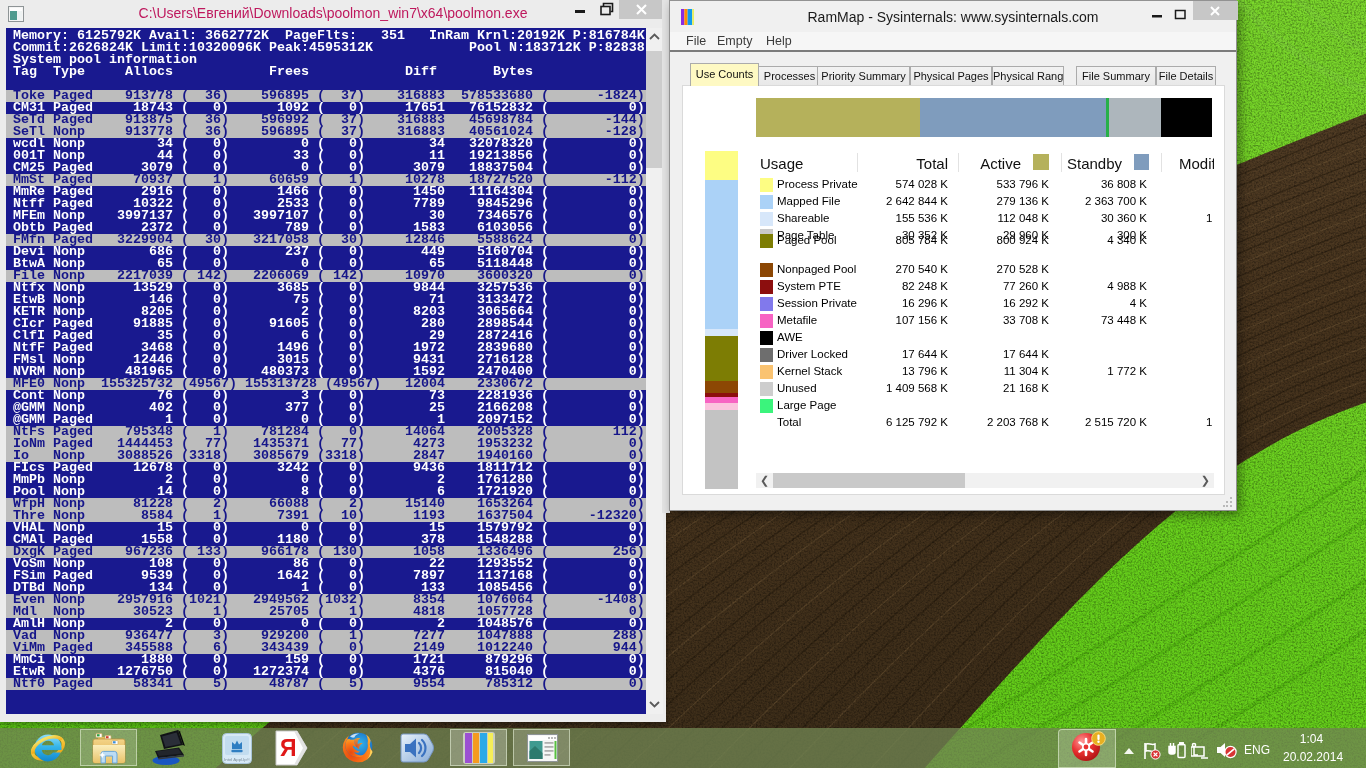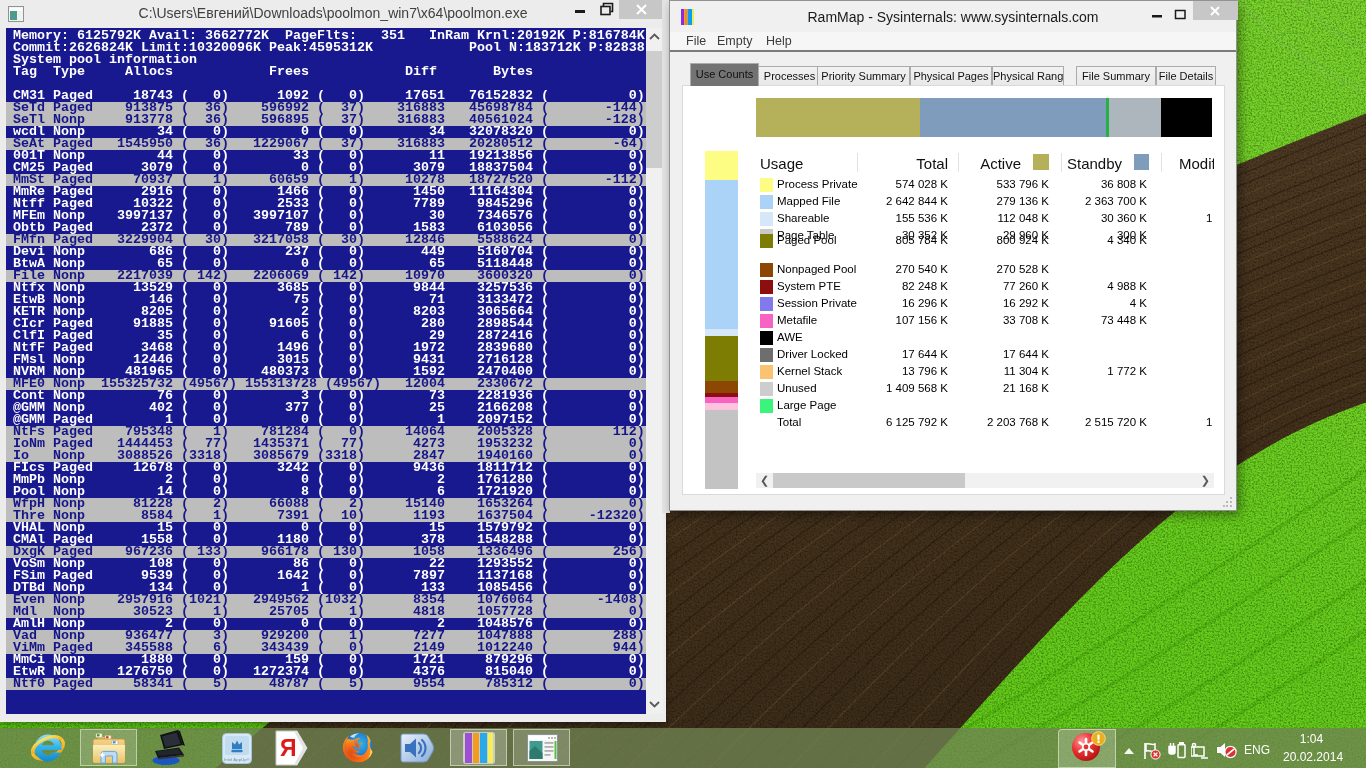--- a/index.html
+++ b/index.html
@@ -1,35 +1,35 @@
 <!DOCTYPE html>
 <html><head><meta charset="utf-8"><title>d</title><style>
 html,body{margin:0;padding:0}
 body{width:1366px;height:768px;overflow:hidden;position:relative;font-family:"Liberation Sans",sans-serif;background:#4cb50a}
 #wall{position:absolute;left:0;top:0}
 
 #con{position:absolute;left:0;top:0;width:666px;height:722px;background:#ececec;box-shadow:0 2px 6px rgba(0,0,0,.35)}
-#con .tb{position:absolute;left:0;top:0;width:100%;height:28px;background:#ececec;font-size:14px;color:#404040}
+#con .tb{position:absolute;left:0;top:0;width:100%;height:28px;background:#ececec;font-size:14px;color:#be185d}
 #con .title{position:absolute;left:0;right:0;top:5px;text-align:center}
 #conicon{position:absolute;left:8px;top:6px}
 .cbtn{position:absolute;top:0;height:19px}
 #con .body{position:absolute;left:6px;top:28px;width:640px;height:684px;background:#19198f;padding-top:2px;box-sizing:content-box}
 .ln{height:12px;line-height:12px;font-family:"Liberation Mono",monospace;font-weight:bold;font-size:13.3333px;white-space:pre;padding-left:7px;color:#fff;letter-spacing:0}
 .ln.g{background:#bdbdbd;color:#16168a}
 #con .sb{position:absolute;left:646px;top:28px;width:17px;height:686px;background:#f0f0f0}
 #con .sb .th{position:absolute;left:0;top:23px;width:17px;height:117px;background:#cdcdcd}
 
 #ram{position:absolute;left:669px;top:0;width:568px;height:511px;background:#f0f0f0;border:1px solid #929292;box-sizing:border-box;box-shadow:3px 4px 10px rgba(0,0,0,.4)}
 #ram .title{position:absolute;left:0;right:0;top:8px;text-align:center;font-size:14px;color:#1a1a1a}
 #ramicon{position:absolute;left:11px;top:8px}
 #menubar{position:absolute;left:0;top:31px;width:100%;height:19px;background:#f6f6f6;font-size:12.5px;color:#3c3c3c}
 #menubar span{position:absolute;top:2px}
 #mline{position:absolute;left:0;top:49px;width:100%;height:2px;background:#7b7b7b}
 .tab{position:absolute;top:65px;height:19px;background:linear-gradient(#f2f2f2,#e8e8e8);border:1px solid #ababab;border-bottom:none;font-size:11px;color:#111;text-align:center;line-height:19px;box-sizing:border-box;white-space:nowrap;overflow:hidden}
-.tab.sel{top:62px;height:23px;background:#737373;z-index:3;line-height:21px}
+.tab.sel{top:62px;height:23px;background:#fef9c3;z-index:3;line-height:21px}
 #panel{position:absolute;left:12px;top:84px;width:543px;height:410px;background:#fff;border:1px solid #dadada;box-sizing:border-box}
 #hbar{position:absolute;left:86px;top:97px;height:39px}
 #hbar div{position:absolute;top:0;height:39px}
 #vbar{position:absolute;left:35px;top:150px;width:33px;height:338px}
 #thead{position:absolute;left:86px;top:150px;width:458px;height:23px;font-size:15px;color:#101010;overflow:hidden}
 #thead .sep{position:absolute;top:2px;width:1px;height:19px;background:#e2e2e2}
 .rrow{position:absolute;left:86px;width:458px;height:17px;font-size:11.5px;color:#000}
 .rrow .sw{position:absolute;left:4px;top:1px;width:13px;height:14px}
 .rrow .lb{position:absolute;left:21px;top:1px}
 .rrow .v{position:absolute;top:1px}
@@ -319,25 +319,25 @@
         <rect width="45" height="19" fill="#c7c7c7"></rect>
         <path d="M 18,5 L 27,14 M 27,5 L 18,14" stroke="#fff" stroke-width="2.1"></path>
       </svg>
   </div>
   <div class="body">
 <div class="ln b">Memory: 6125792K Avail: 3662772K  PageFlts:   351   InRam Krnl:20192K P:816784K</div>
 <div class="ln b">Commit:2626824K Limit:10320096K Peak:4595312K            Pool N:183712K P:82838</div>
 <div class="ln b">System pool information</div>
 <div class="ln b">Tag  Type     Allocs            Frees            Diff       Bytes</div>
 <div class="ln b"></div>
+<div class="ln g">Toke Paged    913778 (  36)    596895 (  37)    316883  578533680 (      -1824)</div>
 <div class="ln b">CM31 Paged     18743 (   0)      1092 (   0)     17651   76152832 (          0)</div>
 <div class="ln g">SeTd Paged    913875 (  36)    596992 (  37)    316883   45698784 (       -144)</div>
 <div class="ln g">SeTl Nonp     913778 (  36)    596895 (  37)    316883   40561024 (       -128)</div>
 <div class="ln b">wcdl Nonp         34 (   0)         0 (   0)        34   32078320 (          0)</div>
-<div class="ln g">SeAt Paged   1545950 (  36)   1229067 (  37)    316883   20280512 (        -64)</div>
 <div class="ln b">001T Nonp         44 (   0)        33 (   0)        11   19213856 (          0)</div>
 <div class="ln b">CM25 Paged      3079 (   0)         0 (   0)      3079   18837504 (          0)</div>
 <div class="ln g">MmSt Paged     70937 (   1)     60659 (   1)     10278   18727520 (       -112)</div>
 <div class="ln b">MmRe Paged      2916 (   0)      1466 (   0)      1450   11164304 (          0)</div>
 <div class="ln b">Ntff Paged     10322 (   0)      2533 (   0)      7789    9845296 (          0)</div>
 <div class="ln b">MFEm Nonp    3997137 (   0)   3997107 (   0)        30    7346576 (          0)</div>
 <div class="ln b">Obtb Paged      2372 (   0)       789 (   0)      1583    6103056 (          0)</div>
 <div class="ln g">FMfn Paged   3229904 (  30)   3217058 (  30)     12846    5588624 (          0)</div>
 <div class="ln b">Devi Nonp        686 (   0)       237 (   0)       449    5160704 (          0)</div>
 <div class="ln b">BtwA Nonp         65 (   0)         0 (   0)        65    5118448 (          0)</div>

